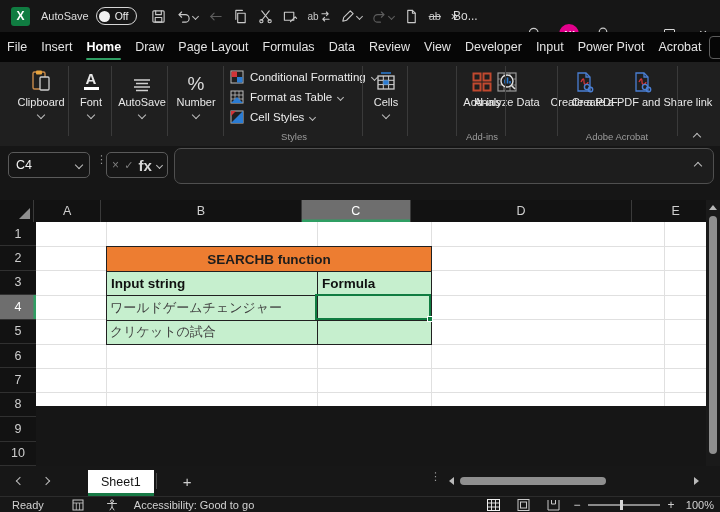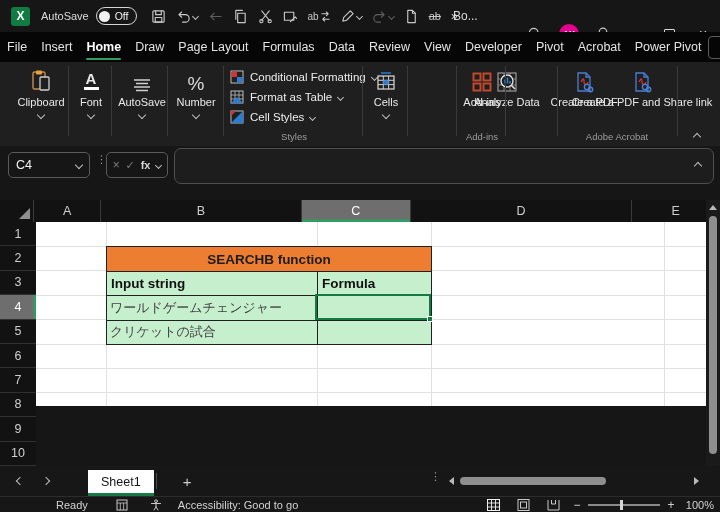--- a/index.html
+++ b/index.html
@@ -63,21 +63,21 @@
   .fbar{position:absolute;top:146px;left:0;width:720px;height:46px;background:#161616;}
   .namebox{position:absolute;left:8px;top:6px;width:82px;height:26px;border:1px solid #5a5a5a;border-radius:5px;
            display:flex;align-items:center;padding:0 7px;box-sizing:border-box;}
   .namebox .nm{font-size:12.5px;color:#f2f2f2;}
   .namebox .chv{margin-left:auto;}
   .vdots{position:absolute;left:96px;top:11px;color:#9a9a9a;font-size:11px;letter-spacing:0;line-height:5px;}
   .fxbox{position:absolute;left:106px;top:6px;width:62px;height:26px;border:1px solid #5a5a5a;border-radius:5px;
          display:flex;align-items:center;justify-content:space-evenly;box-sizing:border-box;}
   .fx-x{color:#7e7e7e;font-size:12px;}
   .fx-ck{color:#7e7e7e;font-size:11px;}
-  .fx-fx{color:#d8d8d8;font-size:11px;font-weight:bold;}
+  .fx-fx{color:#d8d8d8;font-size:15px;font-weight:bold;}
   .finput{position:absolute;left:174px;top:2px;width:540px;height:36px;border:1px solid #4f4f4f;border-radius:7px;
           background:#1d1d1d;box-sizing:border-box;}
   .finput .chv{position:absolute;right:12px;top:14px;}
   .fval{position:absolute;left:8px;top:10px;font-size:12px;color:#eee;}
 
   
   .colheads{position:absolute;top:200px;left:0;width:720px;height:22px;background:#121212;display:flex;}
   .cornercell{width:36px;height:22px;position:relative;border-right:1px solid #3a3a3a;box-sizing:border-box;}
   .cornercell .tri{position:absolute;right:3px;bottom:3px;width:0;height:0;border-bottom:11px solid #8f8f8f;border-left:11px solid transparent;}
   .colcell{height:22px;display:flex;align-items:center;justify-content:center;font-size:12.5px;color:#cfcfcf;
@@ -118,21 +118,21 @@
   .sheettab span{font-size:12.5px;color:#141414;}
   .tabdiv{width:1px;height:16px;background:#4a4a4a;margin-left:2px;}
   .addsheet{margin-left:26px;color:#cfcfcf;font-size:15px;line-height:1;}
   .sb-dots{position:absolute;left:430px;top:8px;color:#9a9a9a;font-size:11px;line-height:5px;}
   .harr-l{position:absolute;left:449px;top:11px;width:0;height:0;border-top:4px solid transparent;border-bottom:4px solid transparent;border-right:5px solid #b9b9b9;}
   .harr-r{position:absolute;left:694px;top:11px;width:0;height:0;border-top:4px solid transparent;border-bottom:4px solid transparent;border-left:5px solid #b9b9b9;}
   .hthumb{position:absolute;left:460px;top:11px;width:146px;height:8px;background:#8f8f8f;border-radius:4px;}
 
   
   .statusbar{position:absolute;top:496px;left:0;width:720px;height:16px;background:#171717;border-top:1px solid #2c2c2c;
-             display:flex;align-items:center;font-size:11px;color:#d2d2d2;box-sizing:border-box;padding-left:44px;}
+             display:flex;align-items:center;font-size:11px;color:#d2d2d2;box-sizing:border-box;}
   .st-ready{margin-left:12px;}
   .st-macro{margin-left:28px;}
   .st-acc{display:flex;align-items:center;gap:16px;margin-left:22px;}
   .st-right{margin-left:auto;display:flex;align-items:center;gap:0;margin-right:6px;}
   .viewbtn{width:30px;display:flex;justify-content:center;}
   .zoom-minus,.zoom-plus{width:18px;text-align:center;color:#cfcfcf;font-size:12px;}
   .zoom-track{width:72px;height:2px;background:#8a8a8a;position:relative;margin:0 2px;}
   .zoom-thumb{position:absolute;left:32px;top:-4px;width:3px;height:10px;background:#d6d6d6;}
   .zoom-pct{width:34px;text-align:right;}
 </style>
@@ -254,23 +254,23 @@
     <span class="rtab" style="margin-left:0;">File</span>
     <span class="rtab">Insert</span>
     <span class="rtab active">Home</span>
     <span class="rtab">Draw</span>
     <span class="rtab">Page Layout</span>
     <span class="rtab">Formulas</span>
     <span class="rtab">Data</span>
     <span class="rtab">Review</span>
     <span class="rtab">View</span>
     <span class="rtab">Developer</span>
-    <span class="rtab">Pivot</span>
+    <span class="rtab">Input</span>
+    <span class="rtab">Power Pivot</span>
     <span class="rtab">Acrobat</span>
-    <span class="rtab">Power Pivot</span>
     <span class="tabrow-right">
       <span class="comment-btn">
         
       </span>
 
     </span>
   </div>
 
   <div class="ribbon">
     <div class="rgroup" style="left:14px;width:54px;">

